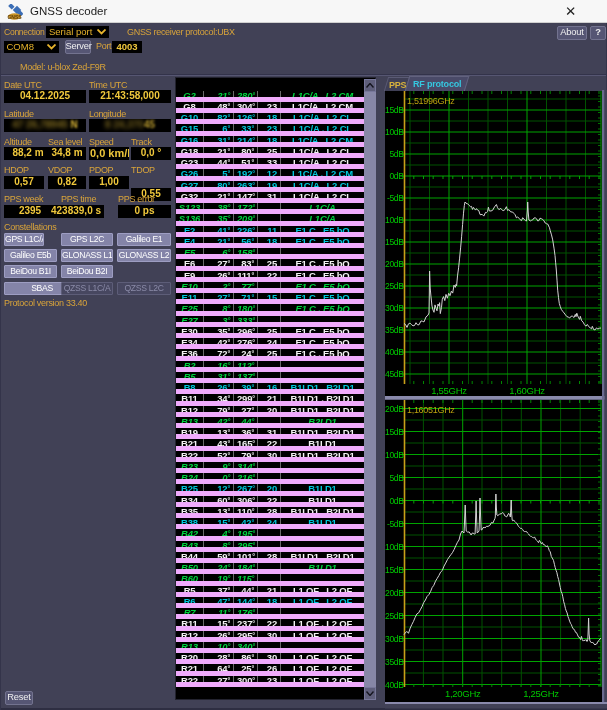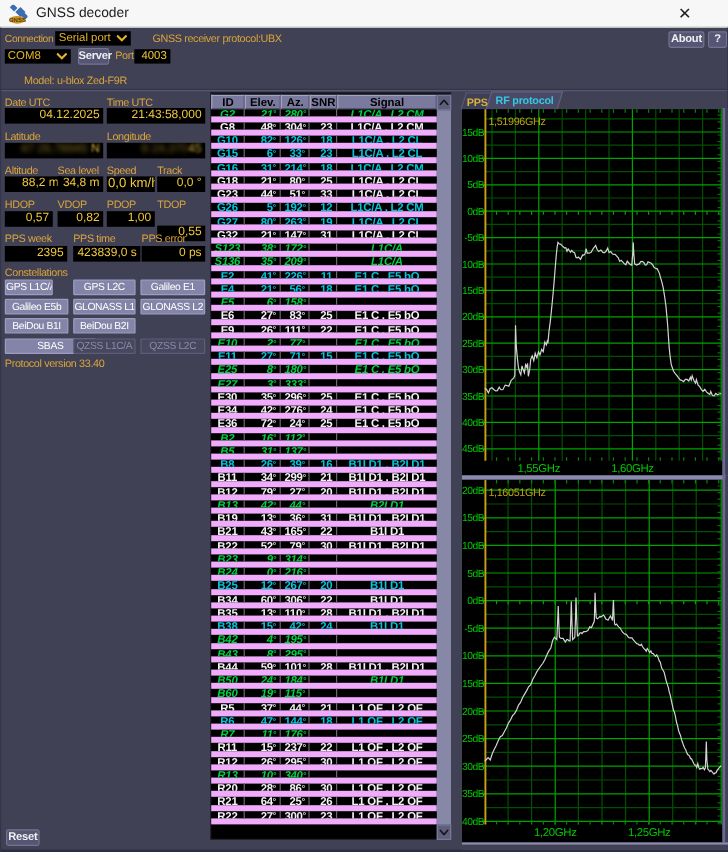--- a/index.html
+++ b/index.html
@@ -1,21 +1,21 @@
 <!DOCTYPE html>
 <html><head><meta charset="utf-8"><style>
 *{margin:0;padding:0;box-sizing:border-box}
 html,body{width:607px;height:710px;overflow:hidden}
 body{font-family:"Liberation Sans",sans-serif;background:#414156;position:relative}
 .abs{position:absolute}
 .lbl{position:absolute;color:#d9a43a;font-size:9px;letter-spacing:-0.3px;white-space:nowrap}
-.inp{position:absolute;background:#000;color:#f0c83c;font-size:10px;font-weight:normal;
-  text-align:right;padding:0 3px;line-height:12.5px;white-space:nowrap;overflow:hidden}
+.inp{position:absolute;background:#000;color:#f0c83c;font-size:10px;font-weight:bold;
+  text-align:center;padding:0 3px;line-height:12.5px;white-space:nowrap;overflow:hidden}
 .btn{position:absolute;background:#565674;border:1px solid #73738f;border-radius:2px;
-  color:#f0f0f0;font-size:9.3px;font-weight:bold;text-align:center;line-height:11.5px;letter-spacing:-0.2px}
+  color:#f0f0f0;font-size:9.3px;font-weight:normal;text-align:center;line-height:11.5px;letter-spacing:-0.2px}
 .cbtn{position:absolute;background:#8484a8;border:1px solid #9d9dc2;border-radius:1px;
   color:#fff;font-size:8.6px;text-align:center;line-height:11px;letter-spacing:-0.3px;white-space:nowrap;overflow:hidden}
 .cbtn.dis{background:#474760;border-color:#5d5d78;color:#8b8ba8}
 #tbl{position:absolute;left:175px;top:77px;width:201px;height:623px;background:#000;border:1px solid #23232f}
 #thead{position:absolute;left:0;top:0.5px;height:12px;width:188px;display:flex}
 #thead div{background:#7a7a9e;color:#000;font-size:9.5px;font-weight:bold;text-align:center;
   line-height:11px;border:1px solid #55556b;border-top-color:#a2a2c2;border-left-color:#a2a2c2}
 #tbody{position:absolute;left:0;top:12.5px;width:188px}
 .tr{display:flex;height:11.26px;border-bottom:5px solid #f0abfc}
 .tr div{height:100%;border-right:1px solid #6a6a6a;font-size:9.5px;font-weight:bold;
@@ -84,48 +84,41 @@
 <div class="lbl" style="left:89px;top:165px">PDOP</div>
 <div class="lbl" style="left:131px;top:165px">TDOP</div>
 <div class="inp" style="left:4px;top:176px;width:40px;height:13px">0,57</div>
 <div class="inp" style="left:48px;top:176px;width:38px;height:13px">0,82</div>
 <div class="inp" style="left:89px;top:176px;width:40px;height:13px">1,00</div>
 <div class="inp" style="left:131px;top:188px;width:40px;height:13px">0,55</div>
 <div class="lbl" style="left:4px;top:194px">PPS week</div>
 <div class="lbl" style="left:61px;top:194px">PPS time</div>
 <div class="lbl" style="left:118px;top:194px">PPS error</div>
 <div class="inp" style="left:4px;top:205px;width:52px;height:13px">2395</div>
-<div class="inp" style="left:61px;top:205px;width:56px;height:13px">423839,0 s</div>
+<div class="inp" style="left:48px;top:205px;width:56px;height:13px">423839,0 s</div>
 <div class="inp" style="left:118px;top:205px;width:53px;height:13px">0 ps</div>
 <div class="lbl" style="left:4px;top:222px">Constellations</div>
 <div class="cbtn" style="left:4px;top:233px;width:40px;height:13px">GPS L1C/A</div>
 <div class="cbtn" style="left:61px;top:233px;width:52px;height:13px">GPS L2C</div>
 <div class="cbtn" style="left:117px;top:233px;width:54px;height:13px">Galileo E1</div>
 <div class="cbtn" style="left:4px;top:249px;width:53px;height:13px">Galileo E5b</div>
 <div class="cbtn" style="left:61px;top:249px;width:52px;height:13px">GLONASS L1</div>
 <div class="cbtn" style="left:117px;top:249px;width:54px;height:13px">GLONASS L2</div>
 <div class="cbtn" style="left:4px;top:265px;width:53px;height:13px">BeiDou B1I</div>
 <div class="cbtn" style="left:61px;top:265px;width:52px;height:13px">BeiDou B2I</div>
 <div class="cbtn" style="left:4px;top:281.5px;width:76px;height:13px">SBAS</div>
 <div class="cbtn dis" style="left:61px;top:281.5px;width:52px;height:13px">QZSS L1C/A</div>
 <div class="cbtn dis" style="left:117px;top:281.5px;width:54px;height:13px">QZSS L2C</div>
 <div class="lbl" style="left:4px;top:298px">Protocol version 33.40</div>
 <div class="btn" style="left:5px;top:691px;width:28px;height:14px">Reset</div>
 <div class="abs" style="left:0;top:708px;width:385px;height:2px;background:#2e2e42"></div>
 <div class="abs" style="left:0;top:23px;width:1px;height:687px;background:#34344a"></div>
 <div class="abs" style="left:606px;top:23px;width:1px;height:687px;background:#34344a"></div>
 
 <div id="tbl">
-<div id="thead">
-<div style="width:28px">ID</div>
-      <div style="width:30px">Elev.</div>
-      <div style="width:24px">Az.</div>
-<div style="width:23px">SNR</div>
-      <div style="width:83px">Signal</div>
-    </div>
 <div id="tbody">
 <div class="tr g">
         <div class="c0">G2</div>
         <div class="c1">21<span class="d">°</span></div>
         <div class="c2">280<span class="d">°</span></div>
         <div class="c3"></div>
         <div class="c4">L1C/A , L2 CM</div>
       </div>
 <div class="tr w">
         <div class="c0">G8</div>

